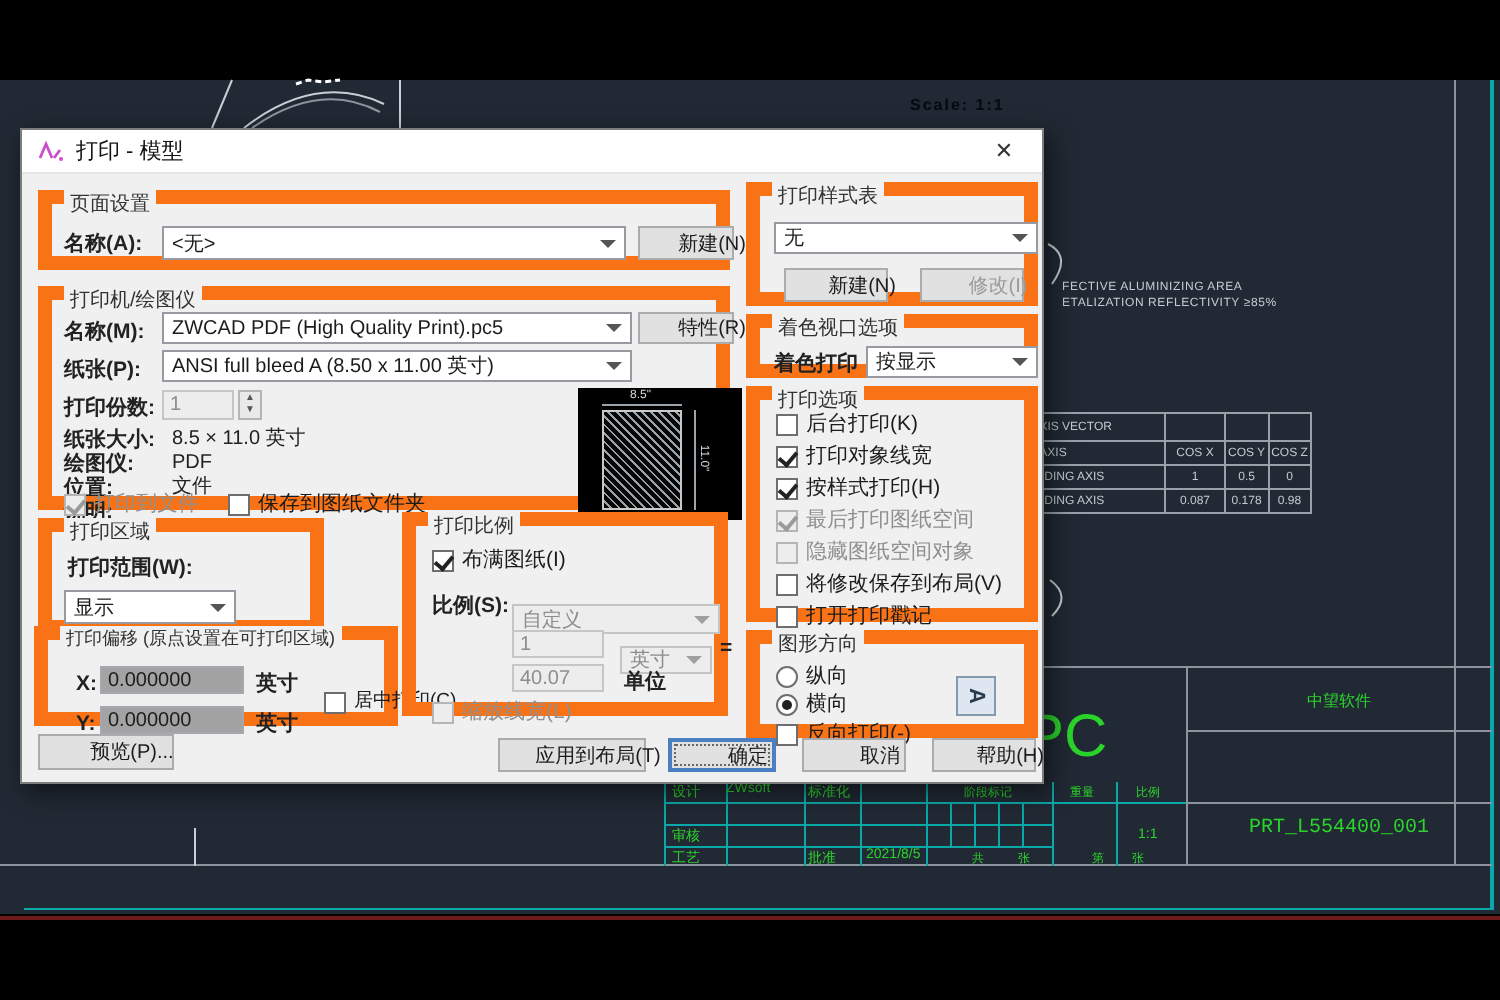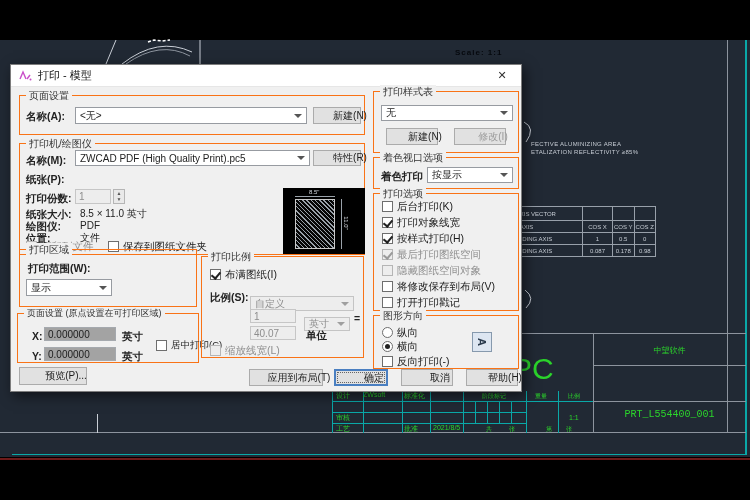--- a/index.html
+++ b/index.html
@@ -20,21 +20,21 @@
               height:12px; overflow:hidden; white-space:nowrap; padding:0 1px; }
   .blocktxt { text-align:center; }
   .prt { font-family:"Liberation Mono","DejaVu Sans Mono",monospace; }
   
   .dlg { background:#f0f0f0; border:1px solid #7d7d7d; box-shadow:3px 4px 12px rgba(0,0,0,.55);
          color:#1c1c1c; z-index:10; }
   .titlebar { position:absolute; left:0; top:0; right:0; height:22px; background:#fff;
               border-bottom:1px solid #e6e6e6; display:flex; align-items:center; padding:0 8px; }
   .ttl { font-size:11px; color:#111; margin-left:6px; }
   .close { margin-left:auto; font-size:11px; color:#333; width:22px; text-align:center; cursor:default; }
-  .group { position:absolute; border:1px solid #f97316; }
+  .group { position:absolute; border:7px solid #f97316; }
   .glabel { position:absolute; top:-7px; left:6px; background:#f0f0f0; padding:0 3px;
             font-size:10px; color:#333; white-space:nowrap; }
   .lbl { position:absolute; font-size:10.5px; color:#222; white-space:nowrap; line-height:12px;font-weight:bold; }
   .val { position:absolute; font-size:10px; color:#222; white-space:nowrap; line-height:12px; }
   .dis { color:#8f8f8f !important; }
   .dd { position:absolute; background:#fff; border:1px solid #979ba1; display:flex; align-items:center;
         padding:0 14px 0 4px; overflow:hidden; }
   .dd .ddv { font-size:10px; white-space:nowrap; }
   .dd .arr { position:absolute; right:4px; top:50%; margin-top:-2px; width:0; height:0;
              border-left:4px solid transparent; border-right:4px solid transparent; border-top:4px solid #555; }
@@ -197,20 +197,24 @@
 
     <div class="group" style="left:8px;top:78px;width:346px;height:112px">
       <span class="glabel">打印机/绘图仪</span>
       <span class="lbl" style="left:6px;top:10px">名称(M):</span>
       <div class="dd" style="left:55px;top:6px;width:235px;height:16px">
         <span class="ddv">ZWCAD PDF (High Quality Print).pc5</span>
         <span class="arr"></span>
       </div>
       <div class="btn" style="left:293px;top:6px;width:48px;height:16px">特性(R)</div>
       <span class="lbl" style="left:6px;top:29px">纸张(P):</span>
+      <div class="dd" style="left:55px;top:25px;width:235px;height:16px">
+        <span class="ddv">ANSI full bleed A (8.50 x 11.00 英寸)</span>
+        <span class="arr"></span>
+      </div>
       <span class="lbl" style="left:6px;top:48px">打印份数:</span>
       <div class="inp disabled" style="left:55px;top:45px;width:36px;height:15px">1</div>
       <div class="spin" style="left:93px;top:45px;height:15px">
         <span>▲</span>
         <span>▼</span>
       </div>
       <span class="lbl" style="left:6px;top:64px">纸张大小:</span>
       <span class="val" style="left:60px;top:64px">8.5 × 11.0  英寸</span>
       <span class="lbl" style="left:6px;top:76px">绘图仪:</span>
       <span class="val" style="left:60px;top:76px">PDF</span>
@@ -231,31 +235,31 @@
 
       <div class="pv" style="left:263px;top:44px;width:82px;height:66px">
         <div class="pvlab" style="left:26px;top:1px">8.5"</div>
         <div class="pvdim" style="left:12px;top:8px;width:40px;height:1px"></div>
         <div class="pv-rect" style="left:12px;top:11px;width:40px;height:50px"></div>
         <div class="pvdim" style="left:58px;top:11px;width:1px;height:50px"></div>
         <div class="pvlab" style="left:56px;top:32px;transform:rotate(90deg)">11.0"</div>
       </div>
     </div>
 
-    <div class="group" style="left:8px;top:184px;width:178px;height:58px">
+    <div class="group" style="left:8px;top:194px;width:143px;height:58px">
       <span class="glabel">打印区域</span>
       <span class="lbl" style="left:8px;top:12px">打印范围(W):</span>
       <div class="dd" style="left:6px;top:29px;width:86px;height:17px">
         <span class="ddv">显示</span>
         <span class="arr"></span>
       </div>
     </div>
 
     <div class="group" style="left:6px;top:248px;width:182px;height:50px">
-      <span class="glabel" style="font-size:9px">页面设置 (原点设置在可打印区域)</span>
+      <span class="glabel" style="font-size:9px">打印偏移 (原点设置在可打印区域)</span>
       <span class="lbl" style="left:14px;top:16px">X:</span>
       <div class="inp" style="left:26px;top:13px;width:72px;height:14px">0.000000</div>
       <span class="lbl" style="left:104px;top:16px">英寸</span>
       <div class="cbrow" style="left:138px;top:25px">
         <span class="cb"></span>
         <span style="font-size:9.5px">居中打印(C)</span>
       </div>
       <span class="lbl" style="left:14px;top:36px">Y:</span>
       <div class="inp" style="left:26px;top:33px;width:72px;height:14px">0.000000</div>
       <span class="lbl" style="left:104px;top:36px">英寸</span>

